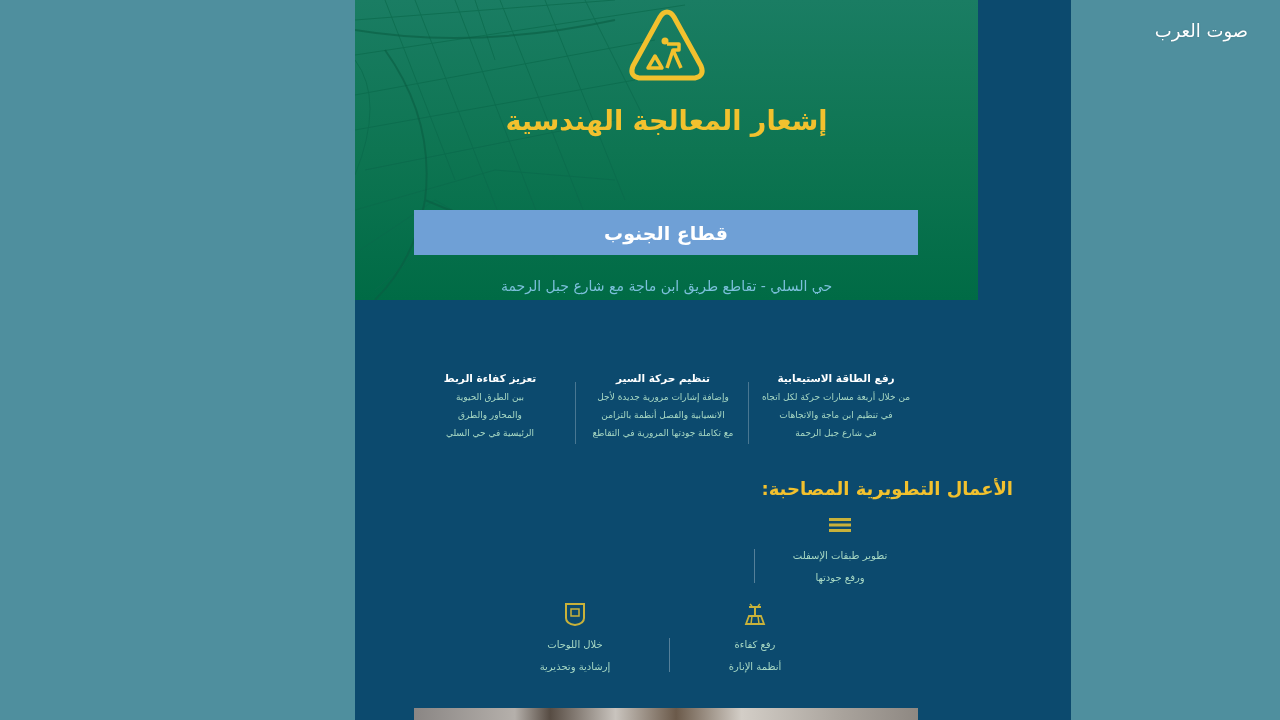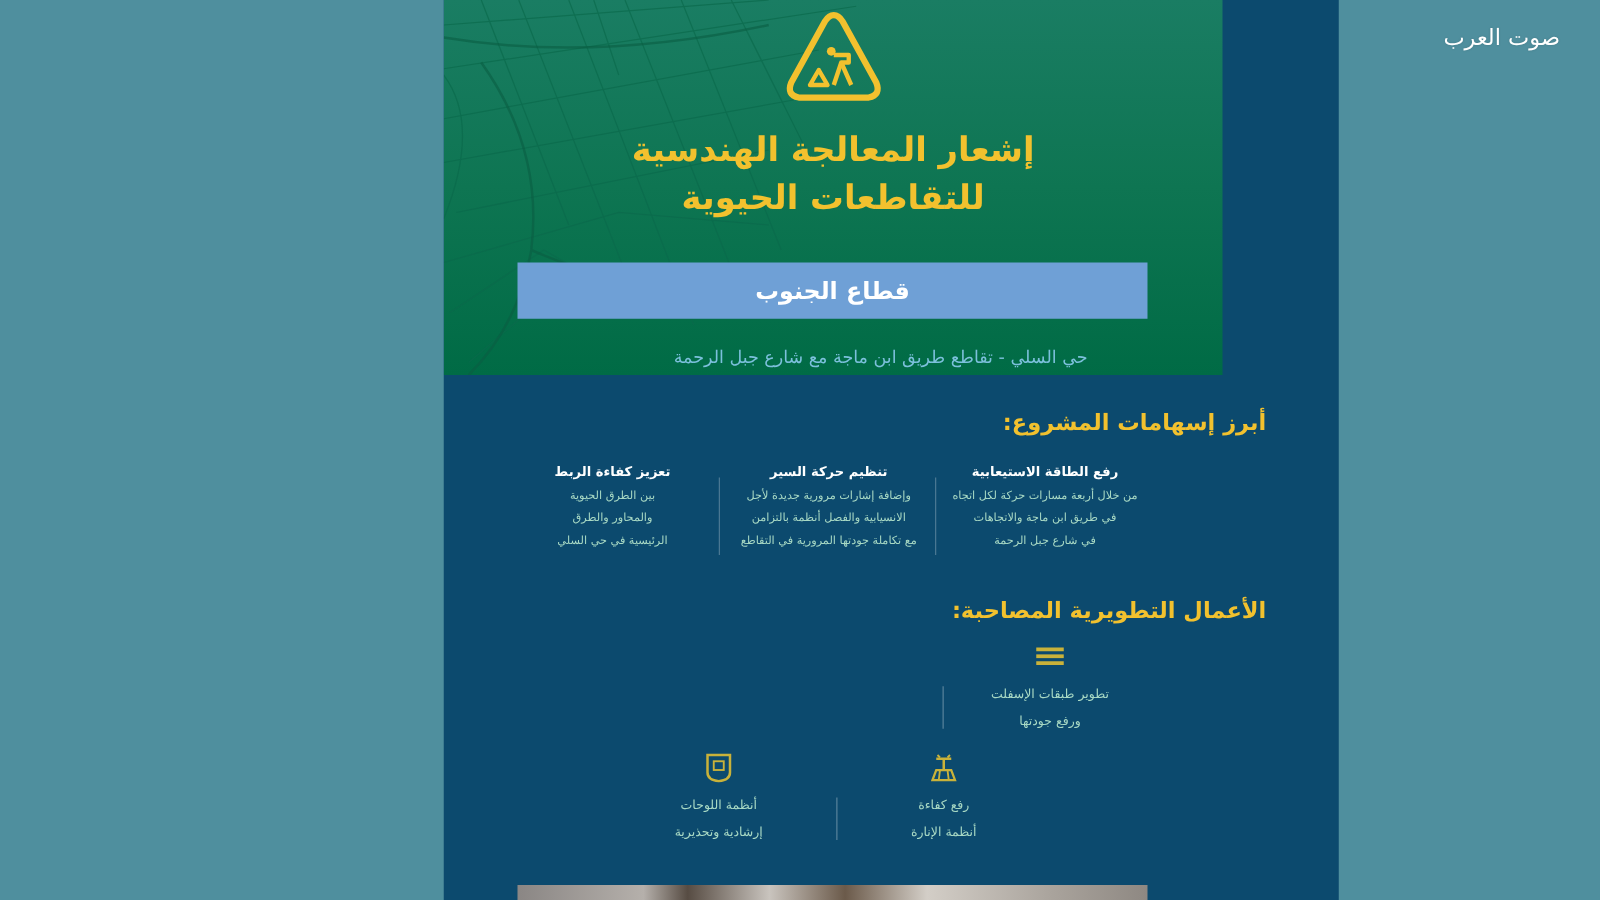--- a/index.html
+++ b/index.html
@@ -37,21 +37,21 @@
     .title.l2 { top: 143px; font-size: 27px; letter-spacing: 3px; }
     .sector-bar {
       position: absolute; left: 59px; top: 210px; width: 504px; height: 45px;
       background: #6fa0d6;
       color: #ffffff; font-weight: bold; font-size: 19px;
       display: flex; align-items: center; justify-content: center;
       direction: rtl;
     }
     .location {
       position: absolute; left: 0; width: 623px; top: 278px; text-align: center;
-      color: #7cc0dc; font-size: 14px; direction: rtl; padding-left: 38px;
+      color: #7cc0dc; font-size: 14px; direction: rtl;
     }
     .section-heading {
       position: absolute; right: 58px; color: #f2c12e; font-weight: bold;
       font-size: 18px; direction: rtl;
     }
     .contrib-row {
       position: absolute; left: 55px; top: 372px; width: 510px; height: 80px;
       display: flex; flex-direction: row-reverse; justify-content: space-between;
     }
     .contrib {
@@ -119,35 +119,33 @@
 
   <svg class="warn-icon" viewBox="0 0 80 80">
     <path d="M40 6 Q44 6 47 11 L74 60 Q78 70 68 72 L12 72 Q2 70 6 60 L33 11 Q36 6 40 6 Z" fill="none" stroke="#f2c12e" stroke-width="5" stroke-linejoin="round"></path>
     <circle cx="38" cy="35" r="3.5" fill="#f2c12e"></circle>
     <path d="M40 38 L52 38 L52 44 L46 44 L54 62" fill="none" stroke="#f2c12e" stroke-width="3.5" stroke-linejoin="round"></path>
     <path d="M46 44 L40 62" fill="none" stroke="#f2c12e" stroke-width="3.5"></path>
     <path d="M21 62 L28 50 L35 62 Z" fill="none" stroke="#f2c12e" stroke-width="3.5" stroke-linejoin="round"></path>
   </svg>
 
   <div class="title l1">إشعار المعالجة الهندسية</div>
-  <div class="title l2">للتقاطعات الحيوية</div>
 
   <div class="sector-bar">
     <span>قطاع الجنوب</span>
   </div>
 
   <div class="location">حي السلي - تقاطع طريق ابن ماجة مع شارع جبل الرحمة</div>
 
-  <div class="section-heading" style="top:328px;">أبرز إسهامات المشروع:</div>
 
   <div class="contrib-row">
     <div class="contrib">
       <div class="c-title">رفع الطاقة الاستيعابية</div>
       <div class="c-line">من خلال أربعة مسارات حركة لكل اتجاه</div>
-      <div class="c-line">في طريق ابن ماجة والاتجاهات</div>
+      <div class="c-line">في تنظيم ابن ماجة والاتجاهات</div>
       <div class="c-line">في شارع جبل الرحمة</div>
       <div class="divider"></div>
     </div>
     <div class="contrib">
       <div class="c-title">تنظيم حركة السير</div>
       <div class="c-line">وإضافة إشارات مرورية جديدة لأجل</div>
       <div class="c-line">الانسيابية والفصل أنظمة بالتزامن</div>
       <div class="c-line">مع تكاملة جودتها المرورية في التقاطع</div>
       <div class="divider"></div>
     </div>
@@ -191,19 +189,19 @@
       <div class="w-line">أنظمة الإنارة</div>
       <div class="divider"></div>
     </div>
     <div class="work">
       <div class="w-icon">
         <svg width="22" height="24" viewBox="0 0 22 24">
           <path d="M2 2 L20 2 L20 16 Q20 22 11 23 Q2 22 2 16 Z" fill="none" stroke="#c9b23a" stroke-width="2"></path>
           <rect x="7" y="7" width="8" height="7" fill="none" stroke="#c9b23a" stroke-width="1.5"></rect>
         </svg>
       </div>
-      <div class="w-line">أنظمة اللوحات</div>
+      <div class="w-line">خلال اللوحات</div>
       <div class="w-line">إرشادية وتحذيرية</div>
     </div>
   </div>
 
   <div class="photo-strip"></div>
 </div>
 
 </body></html>

